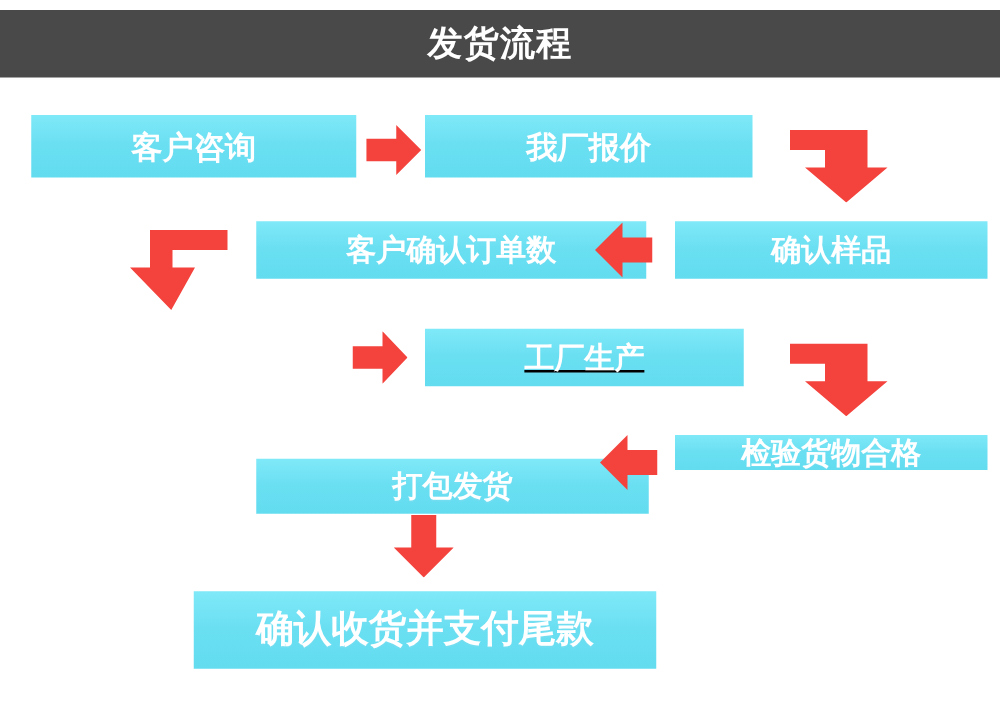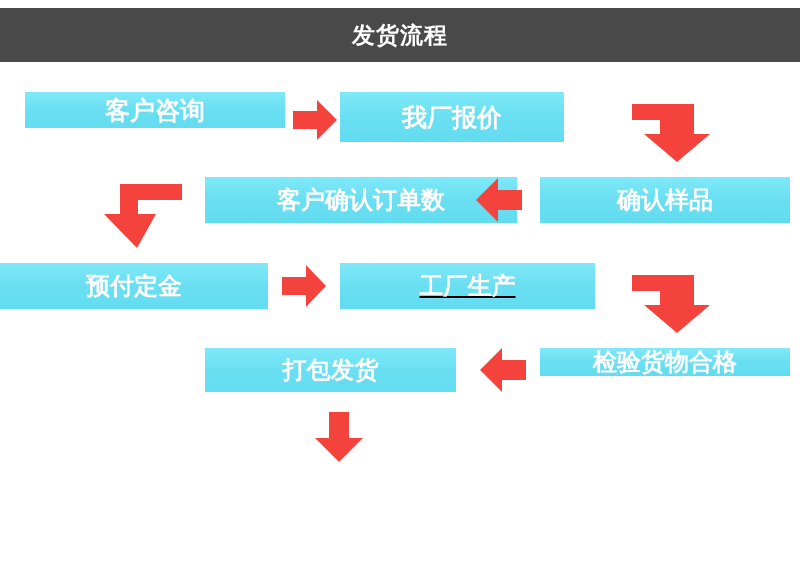--- a/index.html
+++ b/index.html
@@ -25,21 +25,21 @@
     top: 8px;
     width: 800px;
     height: 54px;
     background: #494949;
     display: flex;
     align-items: center;
     justify-content: center;
   }
   .title-text {
     color: #ffffff;
-    font-size: 23px;
+    font-size: 28px;
     font-weight: bold;
     letter-spacing: 1px;
     line-height: 1;
   }
 
   
   .box {
     position: absolute;
     background: linear-gradient(to bottom, #7fe9f8 0%, #6adff2 48%, #63dcf0 100%);
     display: flex;
@@ -66,31 +66,31 @@
 </style>
 </head>
 <body>
 
 <div id="flowchart">
 
   <div class="title-bar">
     <div class="title-text">发货流程</div>
   </div>
 
-  <div class="box" style="left:25px; top:92px; width:260px; height:36px;">
+  <div class="box" style="left:25px; top:92px; width:260px; height:50px;">
     <span class="box-label s-lg">客户咨询</span>
   </div>
 
   <div class="arrow-svg" style="left:293px; top:100px;">
     <svg width="44" height="40" viewBox="0 0 44 40">
       <path d="M0 11 L24 11 L24 0 L44 20 L24 40 L24 29 L0 29 Z" fill="#f4433c"></path>
     </svg>
   </div>
 
-  <div class="box" style="left:340px; top:92px; width:224px; height:50px;">
+  <div class="box" style="left:340px; top:92px; width:262px; height:50px;">
     <span class="box-label s-lg">我厂报价</span>
   </div>
 
   <div class="arrow-svg" style="left:628px; top:100px;">
     <svg width="90" height="62" viewBox="0 0 90 62">
       <path d="M4 4 L66 4 L66 34 L82 34 L49 62 L16 34 L32 34 L32 20 L4 20 Z" fill="#f4433c"></path>
     </svg>
   </div>
 
   <div class="arrow-svg" style="left:104px; top:180px;">
@@ -106,54 +106,54 @@
   <div class="arrow-svg" style="left:476px; top:178px;">
     <svg width="46" height="44" viewBox="0 0 46 44">
       <path d="M46 12 L22 12 L22 0 L0 22 L22 44 L22 32 L46 32 Z" fill="#f4433c"></path>
     </svg>
   </div>
 
   <div class="box" style="left:540px; top:177px; width:250px; height:46px;">
     <span class="box-label s-md">确认样品</span>
   </div>
 
-  <div class="box" style="left:0px; top:263px; width:268px; height:46px;">
-    <span class="box-label s-md">预付定金</span>
-  </div>
 
   <div class="arrow-svg" style="left:282px; top:265px;">
     <svg width="44" height="42" viewBox="0 0 44 42">
       <path d="M0 12 L24 12 L24 0 L44 21 L24 42 L24 30 L0 30 Z" fill="#f4433c"></path>
     </svg>
   </div>
 
   <div class="box" style="left:340px; top:263px; width:255px; height:46px;text-decoration:underline;">
     <span class="box-label s-md">工厂生产</span>
   </div>
 
   <div class="arrow-svg" style="left:628px; top:271px;">
     <svg width="90" height="62" viewBox="0 0 90 62">
       <path d="M4 4 L66 4 L66 34 L82 34 L49 62 L16 34 L32 34 L32 20 L4 20 Z" fill="#f4433c"></path>
     </svg>
   </div>
 
-  <div class="box" style="left:205px; top:348px; width:251px; height:44px;">
+  <div class="box" style="left:205px; top:367px; width:314px; height:44px;">
     <span class="box-label s-md">打包发货</span>
   </div>
 
   <div class="arrow-svg" style="left:480px; top:348px;">
     <svg width="46" height="44" viewBox="0 0 46 44">
       <path d="M46 12 L22 12 L22 0 L0 22 L22 44 L22 32 L46 32 Z" fill="#f4433c"></path>
     </svg>
   </div>
 
   <div class="box" style="left:540px; top:348px; width:250px; height:28px;">
     <span class="box-label s-md">检验货物合格</span>
   </div>
 
   <div class="arrow-svg" style="left:315px; top:412px;">
     <svg width="48" height="50" viewBox="0 0 48 50">
       <path d="M14 0 L34 0 L34 26 L48 26 L24 50 L0 26 L14 26 Z" fill="#f4433c"></path>
     </svg>
   </div>
 
+  <div class="box" style="left:155px; top:473px; width:370px; height:62px;">
+    <span class="box-label s-xl">确认收货并支付尾款</span>
+  </div>
 
 </div>
 
 </body></html>

